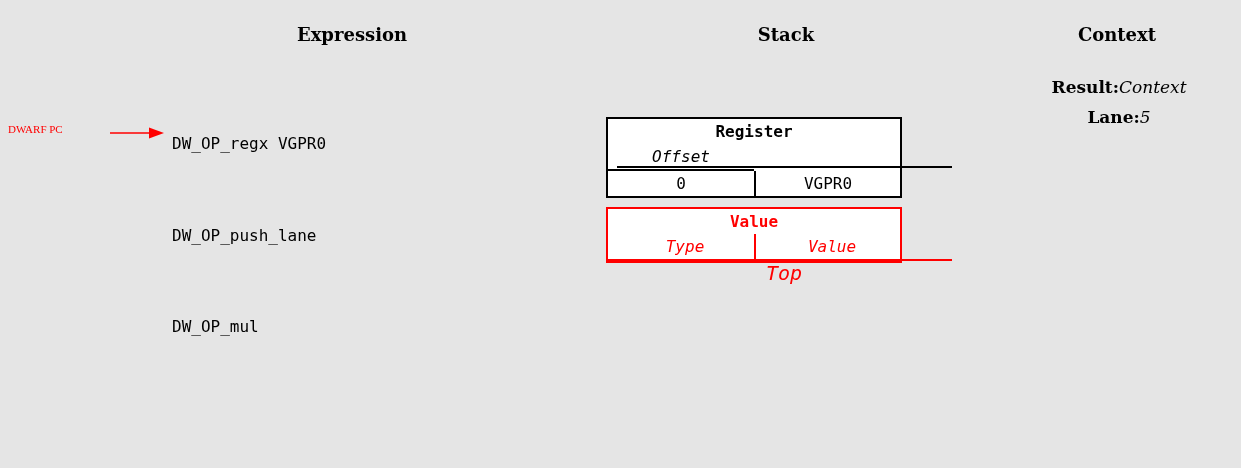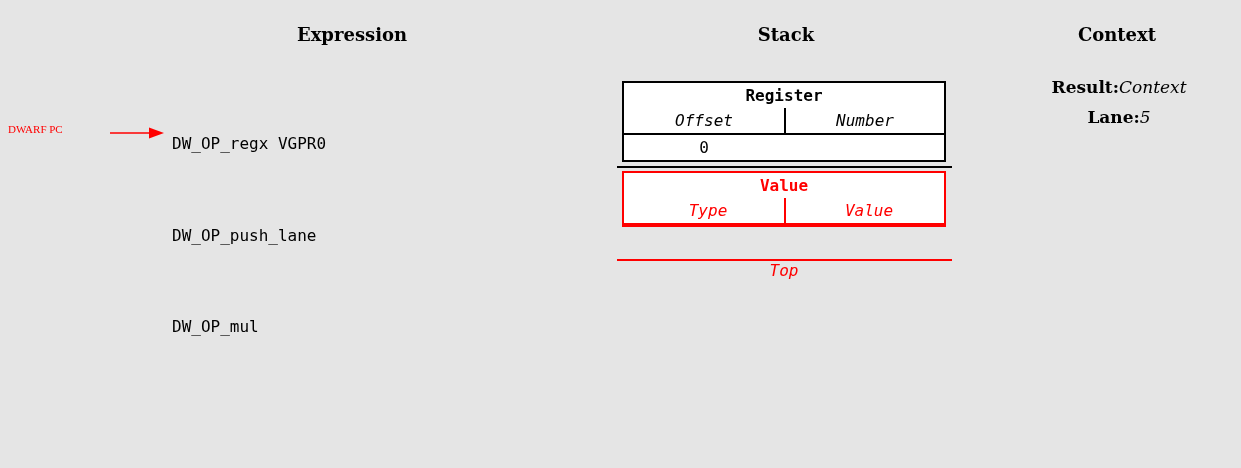--- a/index.html
+++ b/index.html
@@ -45,26 +45,27 @@
     color: var(--red);
     font-family: Liberation Serif, serif;
     font-size: 11px;
     white-space: nowrap;
   }
   .pc-arrow { position: absolute; left: 110px; top: 126px; width: 54px; height: 14px; }
 
   
   .stack-table {
     position: absolute;
-    left: 622px;
-    width: 324px;
+    left: 606px;
+    width: 296px;
     border: 2px solid var(--black);
     background: #fff;
     font-size: 16px;
     text-align: center;
+    margin-top: 36px;
   }
   .stack-table.register { top: 81px; }
   .stack-table.value    { top: 171px; border-color: var(--red); color: var(--red); }
   .tbl-title { height: 25px; line-height: 25px; font-weight: bold; }
   .tbl-row { display: grid; grid-template-columns: 1fr 1fr; }
   .tbl-row.hdr .cell {
     height: 27px; line-height: 25px;
     font-style: italic;
     border-bottom: 2px solid var(--black);
   }
@@ -82,21 +83,21 @@
   .base-line.black { top: 166px; }
   .base-line.red   { top: 259px; border-color: var(--red); }
 
   .top-label {
     position: absolute;
     left: 784px;
     top: 261px;
     transform: translateX(-50%);
     color: var(--red);
     font-style: italic;
-    font-size: 16px;
+    font-size: 20px;
   }
 
   
   .ctx-line {
     position: absolute;
     left: 1119px;
     transform: translateX(-50%);
     font-family: "DejaVu Serif", serif;
     font-size: 17px;
     white-space: nowrap;
@@ -132,24 +133,24 @@
   <div class="pc-label">DWARF PC</div>
   <svg class="pc-arrow" viewBox="0 0 54 14" aria-hidden="true">
     <line x1="0" y1="7" x2="42" y2="7" stroke="#ff0000" stroke-width="1.6"></line>
     <polygon points="39,1.5 54,7 39,12.5" fill="#ff0000"></polygon>
   </svg>
 
   <div class="stack-table register">
     <div class="tbl-title">Register</div>
     <div class="tbl-row hdr">
       <div class="cell c1">Offset</div>
-      <div class="cell c2">Number</div>
     </div>
     <div class="tbl-row data">
       <div class="cell c1">0</div>
+      <div class="cell c2">VGPR0</div>
     </div>
   </div>
   <div class="base-line black"></div>
 
   <div class="stack-table value">
     <div class="tbl-title">Value</div>
     <div class="tbl-row hdr">
       <div class="cell c1">Type</div>
       <div class="cell c2">Value</div>
     </div>

